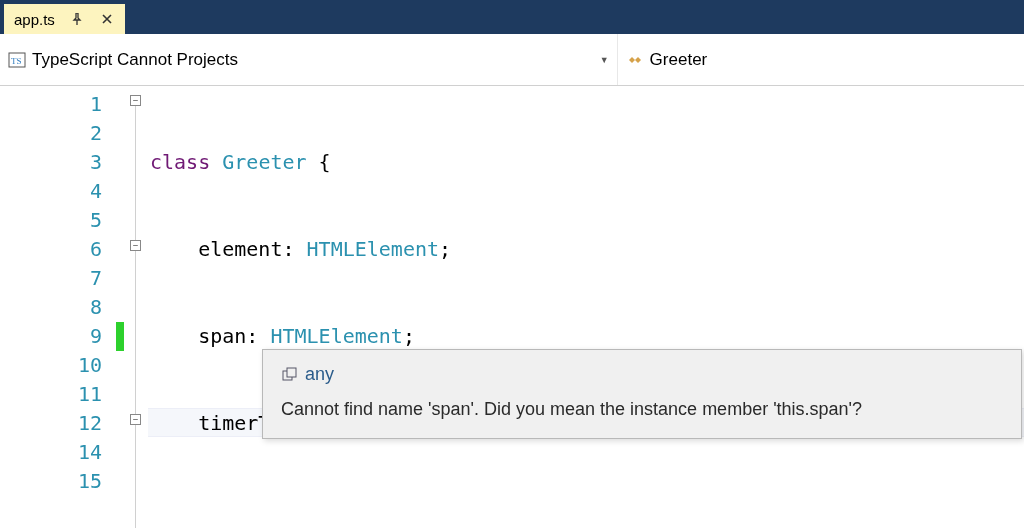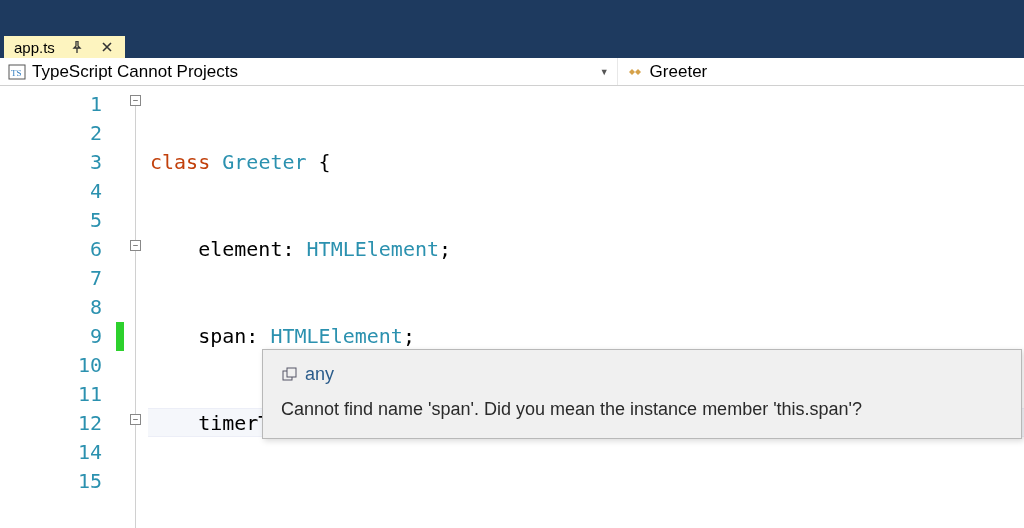--- a/index.html
+++ b/index.html
@@ -5,45 +5,44 @@
   * { box-sizing: border-box; margin: 0; padding: 0; }
   body {
     font-family: "Segoe UI", Tahoma, sans-serif;
     background: #1e3a5f;
     width: 1024px;
     height: 528px;
     overflow: hidden;
   }
   .tabs {
     background: #1e3a5f;
-    height: 26px;
+    height: 34px;
     display: flex;
     align-items: stretch;
     padding: 4px 0 0 4px;
-    margin-top: 32px;
   }
   .tab {
     background: #fdf4bf;
     display: flex;
     align-items: center;
     padding: 0 10px;
     font-size: 15px;
     color: #000;
     gap: 14px;
   }
   .tab-pin, .tab-close {
     display: flex;
     align-items: center;
     justify-content: center;
     width: 16px;
     height: 16px;
   }
   .nav-row {
     background: #fff;
-    height: 28px;
+    height: 52px;
     display: flex;
     align-items: stretch;
     border-bottom: 1px solid #d0d0d0;
   }
   .nav-cell {
     display: flex;
     align-items: center;
     padding: 0 8px;
     font-size: 17px;
     color: #000;
@@ -122,21 +121,21 @@
     padding-top: 4px;
     font-family: Consolas, monospace;
     font-size: 20px;
     line-height: 29px;
     white-space: pre;
     color: #000;
     position: relative;
   }
   .cline { height: 29px; padding-left: 2px; }
   .cline.hl { background: #f5f7fb; border-top: 1px solid #eceef7; border-bottom: 1px solid #eceef7; margin-top:-1px; margin-bottom:-1px;}
-  .kw { color: #c2410c; }
+  .kw { color: #701a75; }
   .tp { color: #2b91af; }
   .tooltip {
     position: absolute;
     left: 262px;
     top: 263px;
     width: 760px;
     background: #f0f0f0;
     border: 1px solid #b8b8b8;
     padding: 14px 18px 18px 18px;
     font-family: "Segoe UI", sans-serif;

